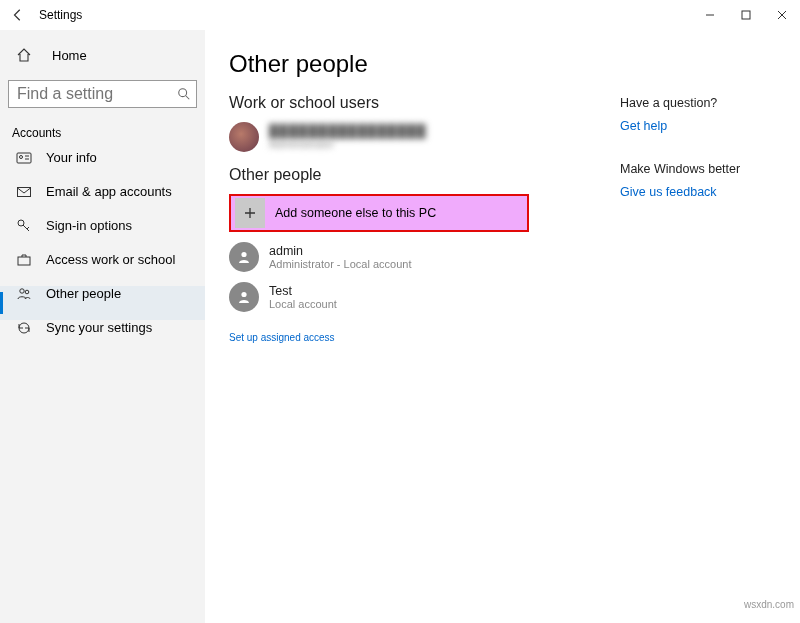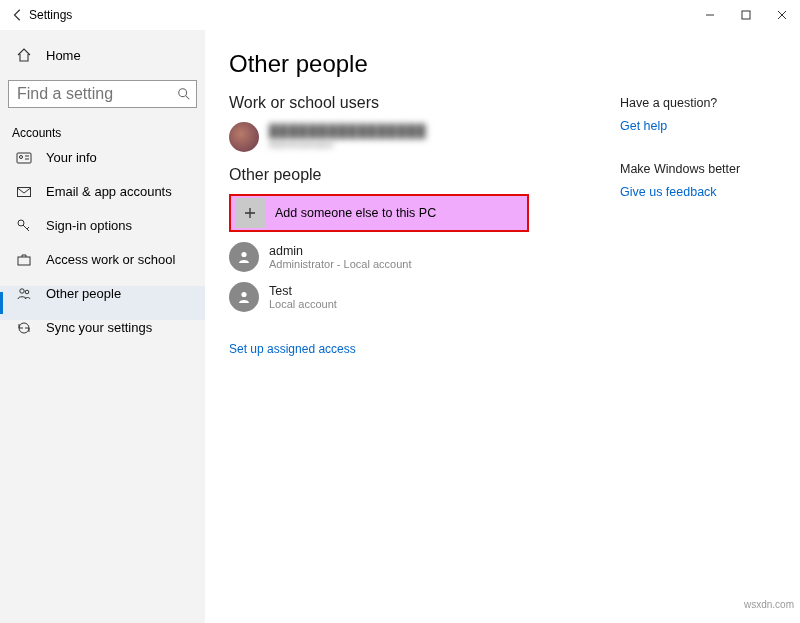--- a/index.html
+++ b/index.html
@@ -1,29 +1,29 @@
 <!DOCTYPE html>
 <html><head>
   <meta charset="utf-8">
   <style>
     * { margin: 0; padding: 0; box-sizing: border-box; font-family: "Segoe UI", -apple-system, sans-serif; }
     body { width: 800px; height: 623px; background: #fff; overflow: hidden; position: relative; }
 
     .titlebar { height: 30px; display: flex; align-items: center; padding-left: 8px; border-bottom: 0; }
     .titlebar .back { width: 20px; height: 20px; display:flex; align-items:center; justify-content:center; cursor:pointer; }
-    .titlebar .title { font-size: 12px; margin-left: 1px; color: #000; }
+    .titlebar .title { font-size: 12px; margin-left: 11px; color: #000; }
     .win-controls { position: absolute; top: 0; right: 0; display: flex; }
     .win-btn { width: 36px; height: 30px; display:flex; align-items:center; justify-content:center; cursor:pointer; }
     .win-btn svg { width: 10px; height: 10px; }
 
     .content { display: flex; height: calc(100% - 30px); }
     .sidebar { width: 205px; background: #f3f3f3; padding: 8px 0 0 0; }
     .home-row { display:flex; align-items:center; height: 34px; padding-left: 16px; cursor:pointer; }
     .home-row .icon { width: 16px; height: 16px; margin-right: 14px; display:flex; align-items:center; }
-    .home-row .label { font-size: 13px; }
+    .home-row .label { font-size: 13px; margin-left: 6px; }
 
     .search-wrap { margin: 8px 8px 14px 8px; }
     .search-box { position: relative; }
     .search-input { width: 100%; height: 28px; border: 1px solid #999; background: #fff; font-size: 16px; padding: 0 26px 0 8px; outline: none; }
     .search-icon { position: absolute; right: 6px; top: 50%; transform: translateY(-50%); width: 14px; height: 14px; }
 
     .section-header { font-size: 12px; font-weight: 400; padding: 4px 16px 10px 12px; }
 
     .nav-item { display:flex; align-items:flex-start; height: 34px; padding-left: 16px; cursor:pointer; position: relative; }
     .nav-item .icon { width: 16px; height: 16px; margin-right: 14px; display:flex; align-items:center; justify-content:center; }
@@ -48,21 +48,21 @@
 
     .user-row { display:flex; align-items:center; margin-bottom: 10px; }
     .avatar { width: 30px; height: 30px; border-radius: 50%; background: #888; display:flex; align-items:center; justify-content:center; margin-right: 10px; }
     .avatar.photo { background: radial-gradient(circle at 40% 40%, #b87a6a, #6a3b4a); filter: blur(0.3px); }
     .avatar svg { width: 16px; height: 16px; fill:#fff; }
     .user-info .name { font-size: 12.5px; color:#222; }
     .user-info .role { font-size: 11px; color:#888; }
     .user-row.blurred .name { filter: blur(3px); color:#666; letter-spacing:1px; }
     .user-row.blurred .role { filter: blur(3px); }
 
-    .link { color: #0066cc; font-size: 12px; cursor:pointer; display:inline-block; margin-top: 20px; }
+    .link { color: #0066cc; font-size: 10px; cursor:pointer; display:inline-block; margin-top: 10px; }
 
     .help-block { margin-bottom: 28px; }
     .help-title { font-size: 12.5px; margin-bottom: 6px; color:#222; }
     .help-link { color: #0066cc; font-size: 12.5px; cursor:pointer; }
 
     .watermark { position:absolute; bottom:13px; right:6px; font-size:10px; color:#999;margin-top:48px; }
   </style>
 </head>
 <body>
 

